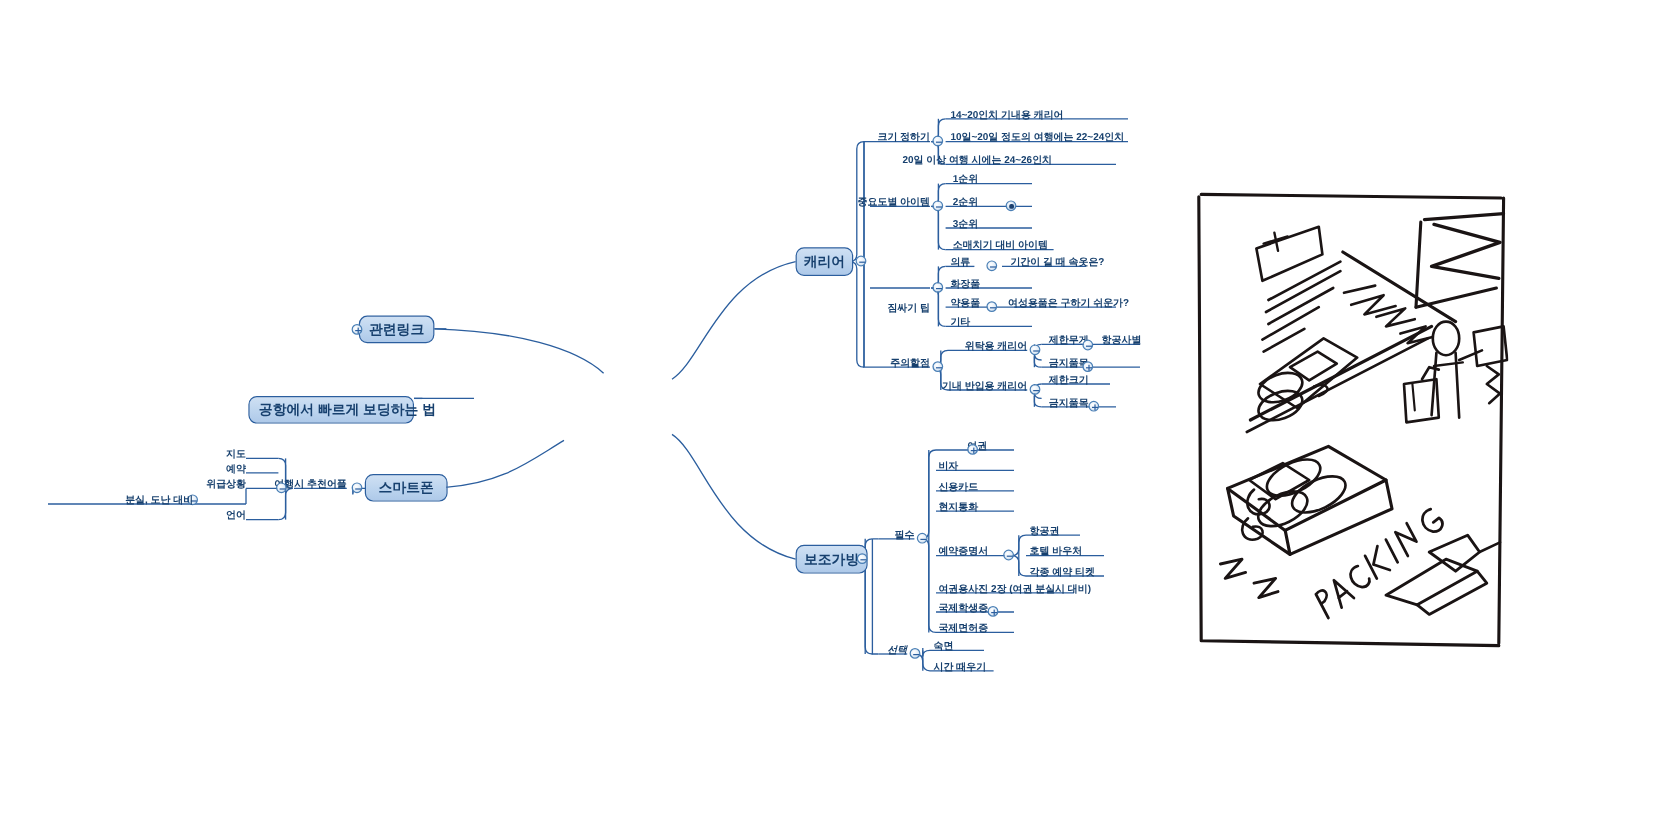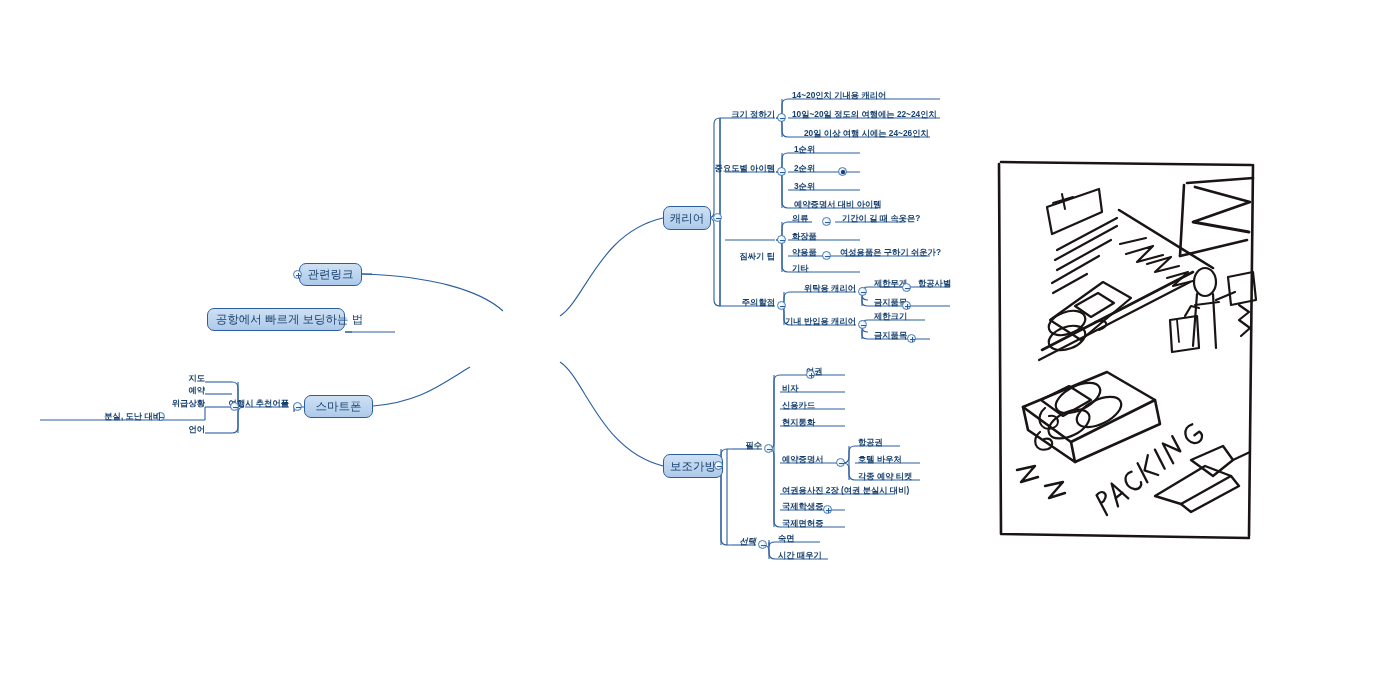--- a/index.html
+++ b/index.html
@@ -27,21 +27,21 @@
   }
   .root .l1{font-size:14.5px;letter-spacing:.4px;}
   .root .l2{font-size:13px;margin-top:2px;}
 
   
   .pill{
     background:linear-gradient(180deg,#CFE0F3 0%,#BCD4EE 55%,#AEC9E9 100%);
     border:1.3px solid #2B5E9E;border-radius:7px;
     box-sizing:border-box;
     display:flex;align-items:center;justify-content:center;
-    color:#17406E;font-size:11.5px;font-weight:normal;
+    color:#17406E;font-size:11.5px;font-weight:bold;
   }
 
   
   .lbl{
     position:absolute;color:#17406E;font-size:8.3px;font-weight:bold;
     white-space:nowrap;line-height:1;
   }
   .lbl.r{transform:translateX(-100%);}
 
   
@@ -198,21 +198,21 @@
   <div class="node pill" style="left:663px;top:454px;width:60px;height:24px;">
     <span>보조가방</span>
   </div>
   <div class="mk" style="left:714px;top:461px;"></div>
 
   <div class="node pill" style="left:299px;top:263px;width:63px;height:23px;">
     <span>관련링크</span>
   </div>
   <div class="mk plus" style="left:293px;top:270px;"></div>
 
-  <div class="node pill" style="left:207px;top:308px;width:138px;height:23px;padding-left:27px;">
+  <div class="node pill" style="left:207px;top:330px;width:138px;height:23px;padding-left:27px;">
     <span>공항에서 빠르게 보딩하는 법</span>
   </div>
 
   <div class="node pill" style="left:304px;top:395px;width:69px;height:23px;">
     <span>스마트폰</span>
   </div>
   <div class="mk" style="left:293px;top:402px;"></div>
 
   <div class="lbl r" style="left:775px;top:110px;">크기 정하기</div>
   <div class="mk" style="left:777px;top:113px;"></div>
@@ -221,27 +221,27 @@
   <div class="mk" style="left:777px;top:167px;"></div>
 
   <div class="lbl r" style="left:775px;top:232px;margin-top:20px;">짐싸기 팁</div>
   <div class="mk" style="left:777px;top:235px;"></div>
 
   <div class="lbl r" style="left:775px;top:298px;">주의할점</div>
   <div class="mk" style="left:777px;top:301px;"></div>
 
   <div class="lbl" style="left:792px;top:91px;">14~20인치 기내용 캐리어</div>
   <div class="lbl" style="left:792px;top:110px;">10일~20일 정도의 여행에는 22~24인치</div>
-  <div class="lbl" style="left:804px;top:129px;">20일 이상 여행 시에는 24~26인치</div>
+  <div class="lbl" style="left:752px;top:129px;">20일 이상 여행 시에는 24~26인치</div>
 
   <div class="lbl" style="left:794px;top:145px;">1순위</div>
   <div class="lbl" style="left:794px;top:164px;">2순위</div>
   <div class="mk dot" style="left:838px;top:167px;"></div>
   <div class="lbl" style="left:794px;top:182px;">3순위</div>
-  <div class="lbl" style="left:794px;top:200px;">예약증명서 대비 아이템</div>
+  <div class="lbl" style="left:794px;top:200px;">소매치기 대비 아이템</div>
 
   <div class="lbl" style="left:792px;top:214px;">의류</div>
   <div class="mk" style="left:822px;top:217px;"></div>
   <div class="lbl" style="left:842px;top:214px;">기간이 길 때 속옷은?</div>
 
   <div class="lbl" style="left:792px;top:232px;">화장품</div>
   <div class="lbl" style="left:792px;top:248px;">약용품</div>
   <div class="mk" style="left:822px;top:251px;"></div>
   <div class="lbl" style="left:840px;top:248px;text-align:center;">여성용품은 구하기 쉬운가?</div>
   <div class="lbl" style="left:792px;top:264px;">기타</div>

